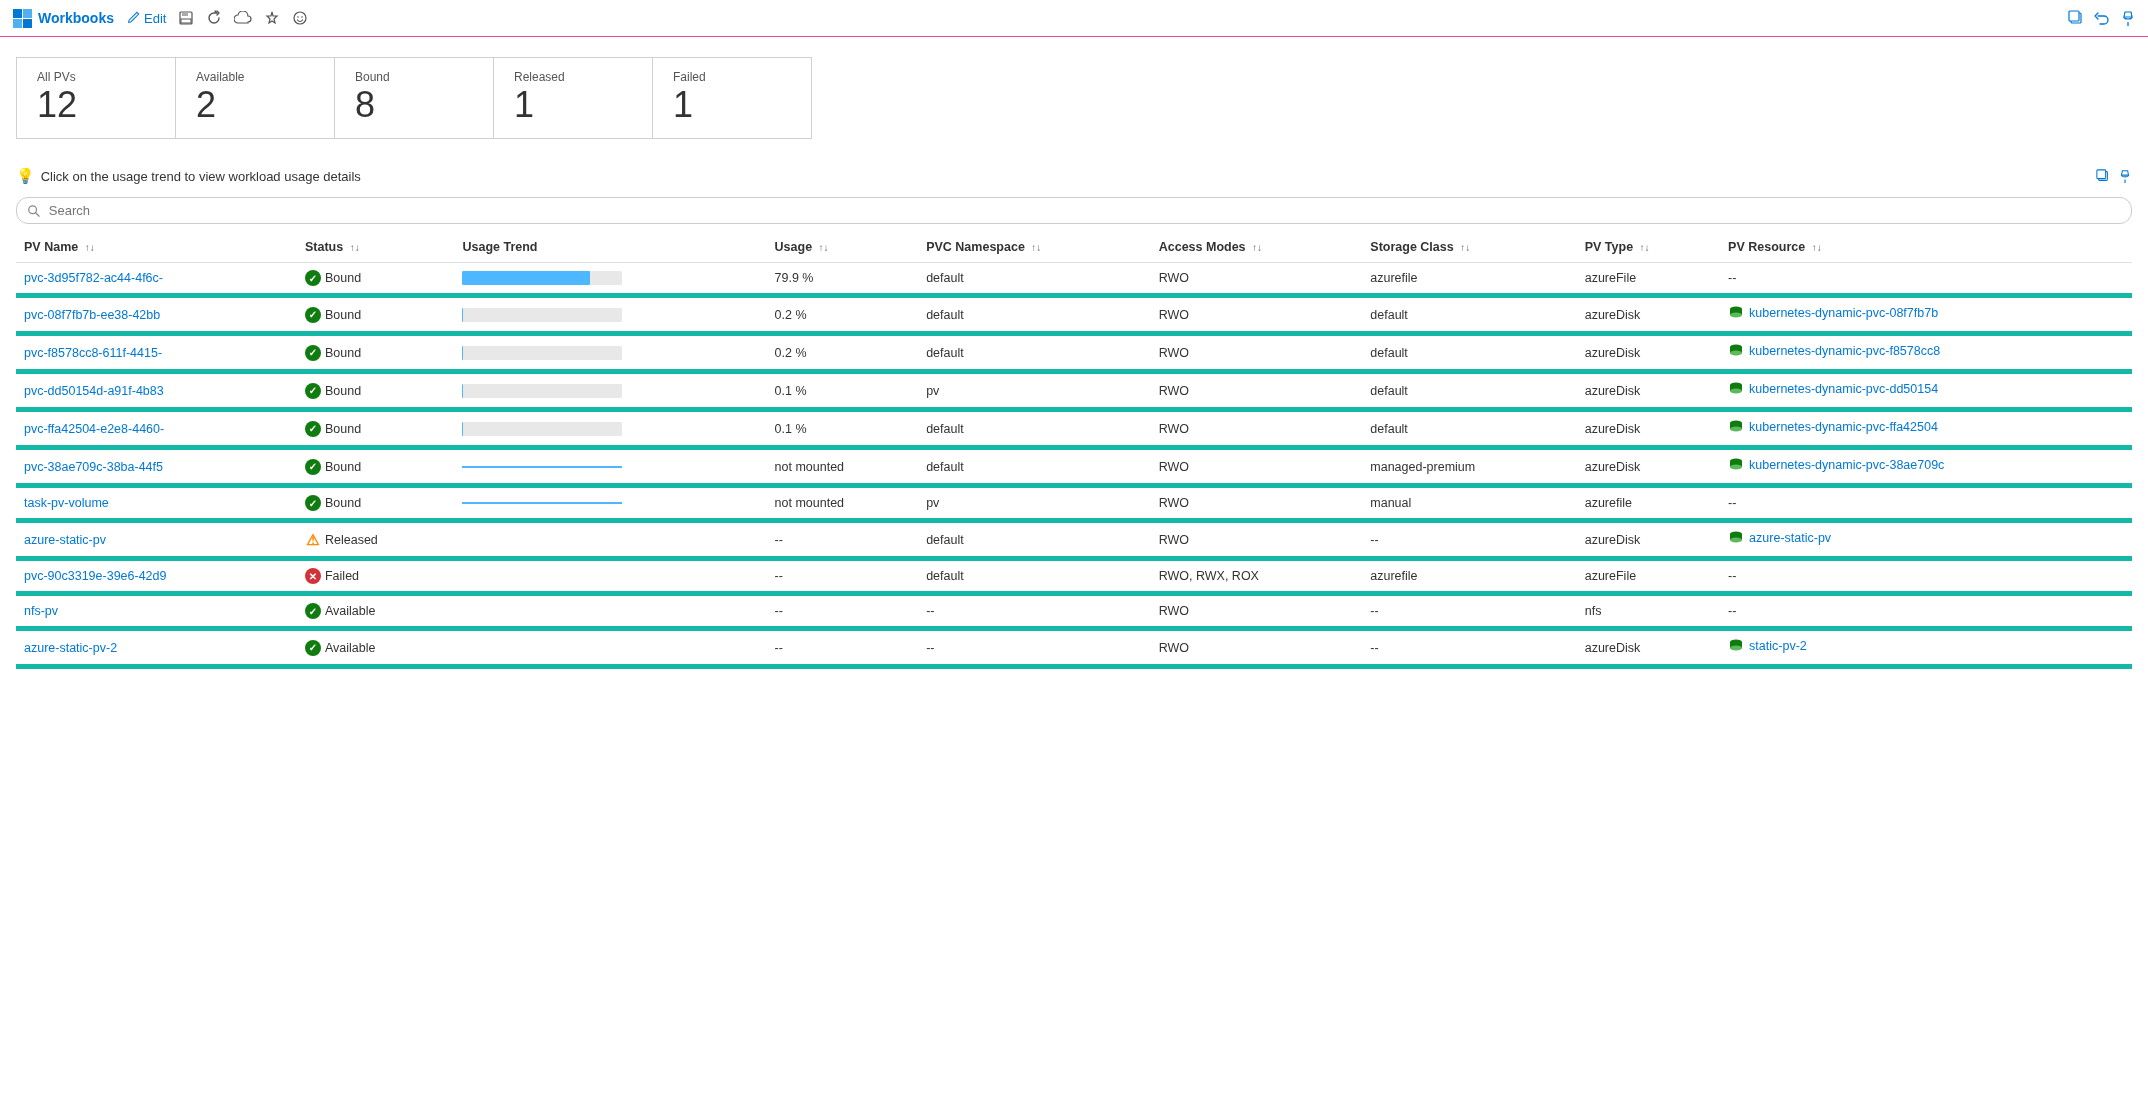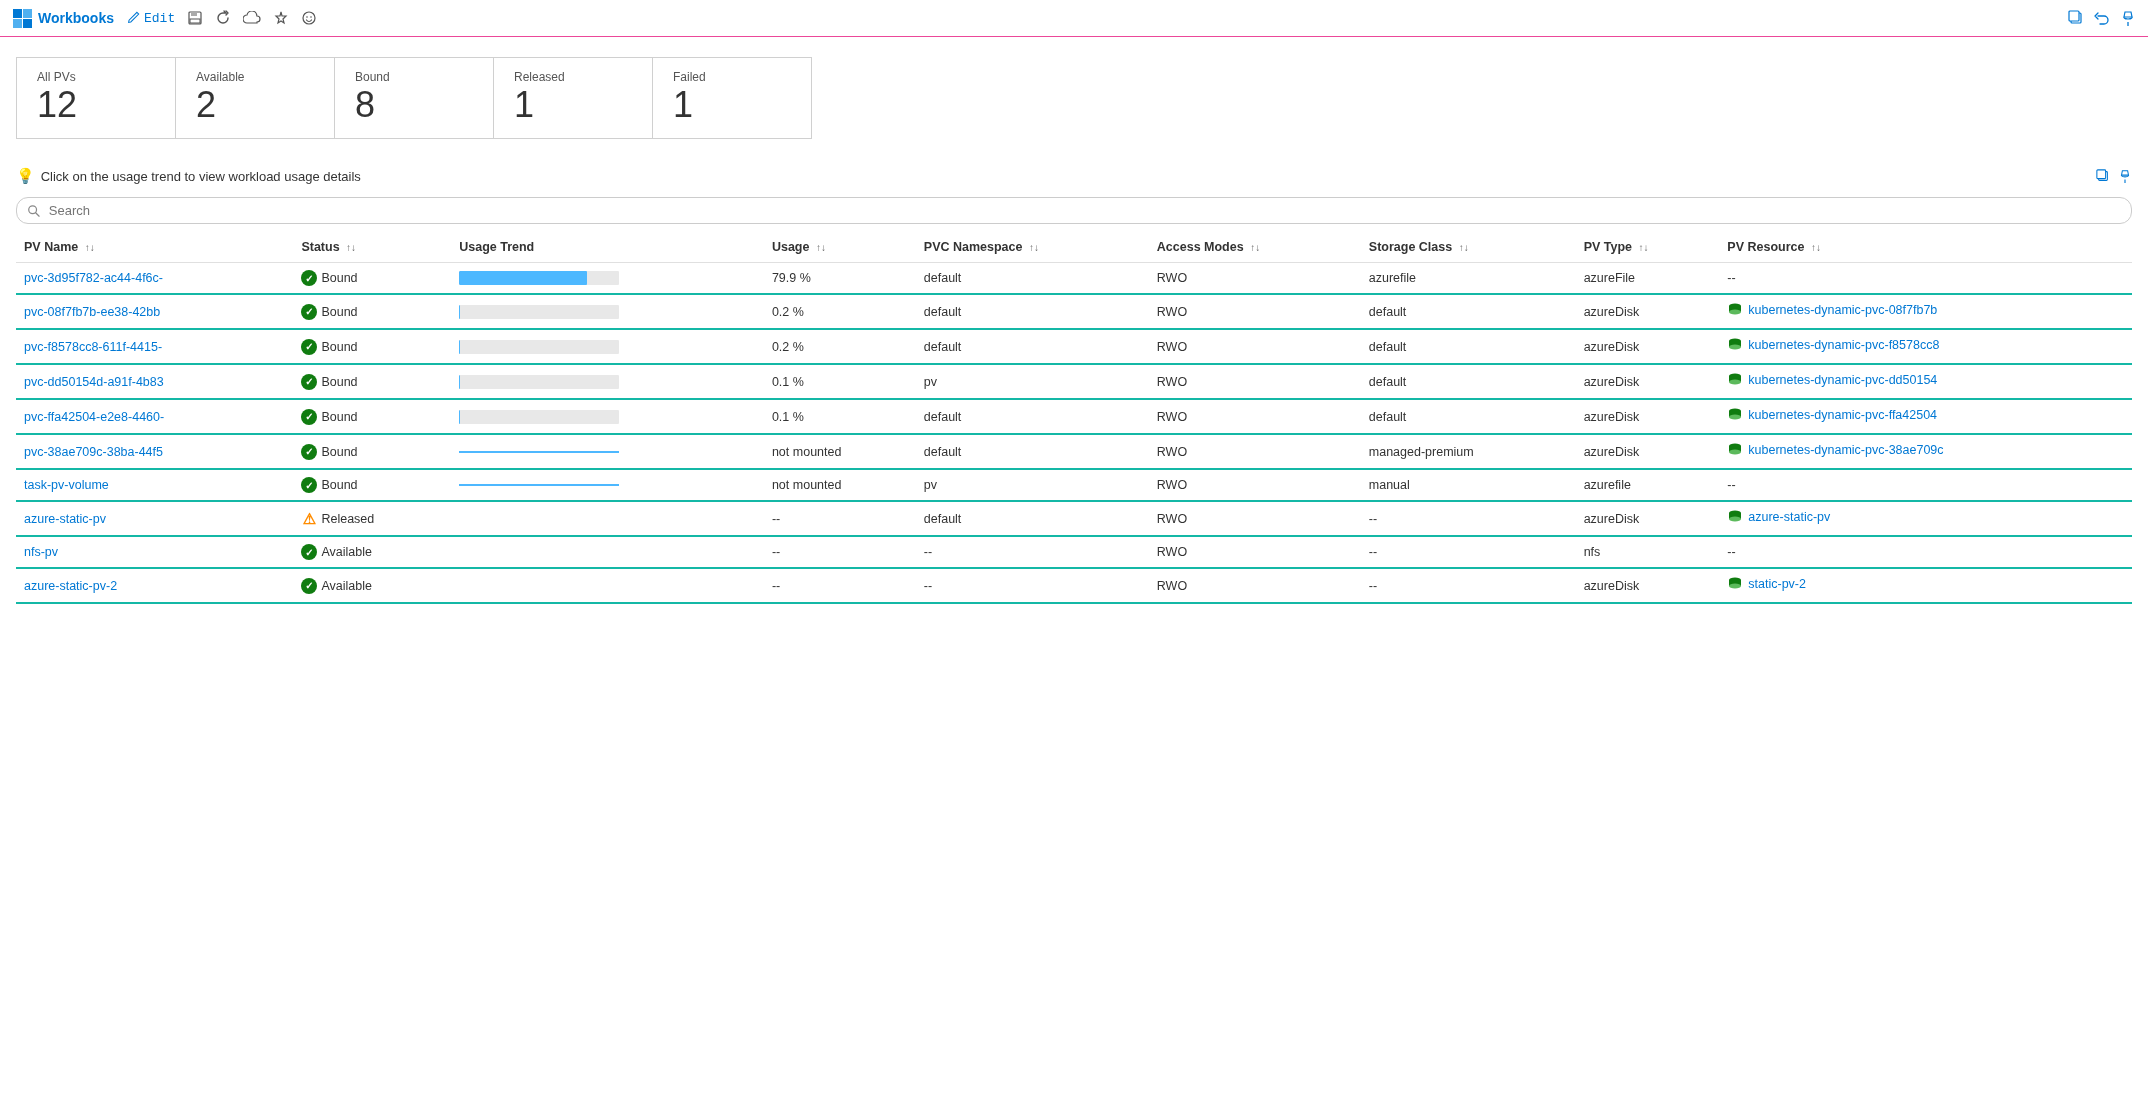--- a/index.html
+++ b/index.html
@@ -25,21 +25,20 @@
       width: 20px;
       height: 20px;
     }
     .toolbar-action {
       display: flex;
       align-items: center;
       gap: 4px;
       color: #0078d4;
       cursor: pointer;
       font-size: 13px;
-      font-family: Liberation Mono, monospace;
     }
     .toolbar-icon-btn {
       color: #555;
       cursor: pointer;
       font-size: 16px;
       display: flex;
       align-items: center;
     }
 
     
@@ -125,21 +124,21 @@
       cursor: pointer;
       user-select: none;
     }
     thead th .sort-icons {
       display: inline-block;
       font-size: 10px;
       margin-left: 3px;
       color: #666;
     }
     tbody tr {
-      border-bottom: 2px solid #14b8a6;
+      border-bottom: 5px solid #14b8a6;
     }
     tbody td {
       padding: 7px 8px;
       vertical-align: middle;
       white-space: nowrap;
     }
     .link-cell {
       color: #0078d4;
       cursor: pointer;
       text-decoration: none;
@@ -499,20 +498,34 @@
           <td><div class="resource-cell">
               <svg width="16" height="16" viewBox="0 0 16 16">
                 <ellipse cx="8" cy="4" rx="6" ry="2.5" fill="#107c10"></ellipse>
                 <rect x="2" y="4" width="12" height="6" fill="#107c10"></rect>
                 <ellipse cx="8" cy="10" rx="6" ry="2.5" fill="#5cba5c"></ellipse>
               </svg>
               <a class="link-cell" href="#">azure-static-pv</a>
             </div></td>
         </tr>
         <tr>
+          <td><a class="link-cell" href="#">pvc-90c3319e-39e6-42d9</a></td>
+          <td><div class="status-badge">
+              <span class="status-icon" style="background: rgb(209, 52, 56);">✕</span>
+              <span>Failed</span>
+            </div></td>
+          <td></td>
+          <td>--</td>
+          <td>default</td>
+          <td>RWO, RWX, ROX</td>
+          <td>azurefile</td>
+          <td>azureFile</td>
+          <td>--</td>
+        </tr>
+        <tr>
           <td><a class="link-cell" href="#">nfs-pv</a></td>
           <td><div class="status-badge">
               <span class="status-icon" style="background: rgb(16, 124, 16);">✓</span>
               <span>Available</span>
             </div></td>
           <td></td>
           <td>--</td>
           <td>--</td>
           <td>RWO</td>
           <td>--</td>

